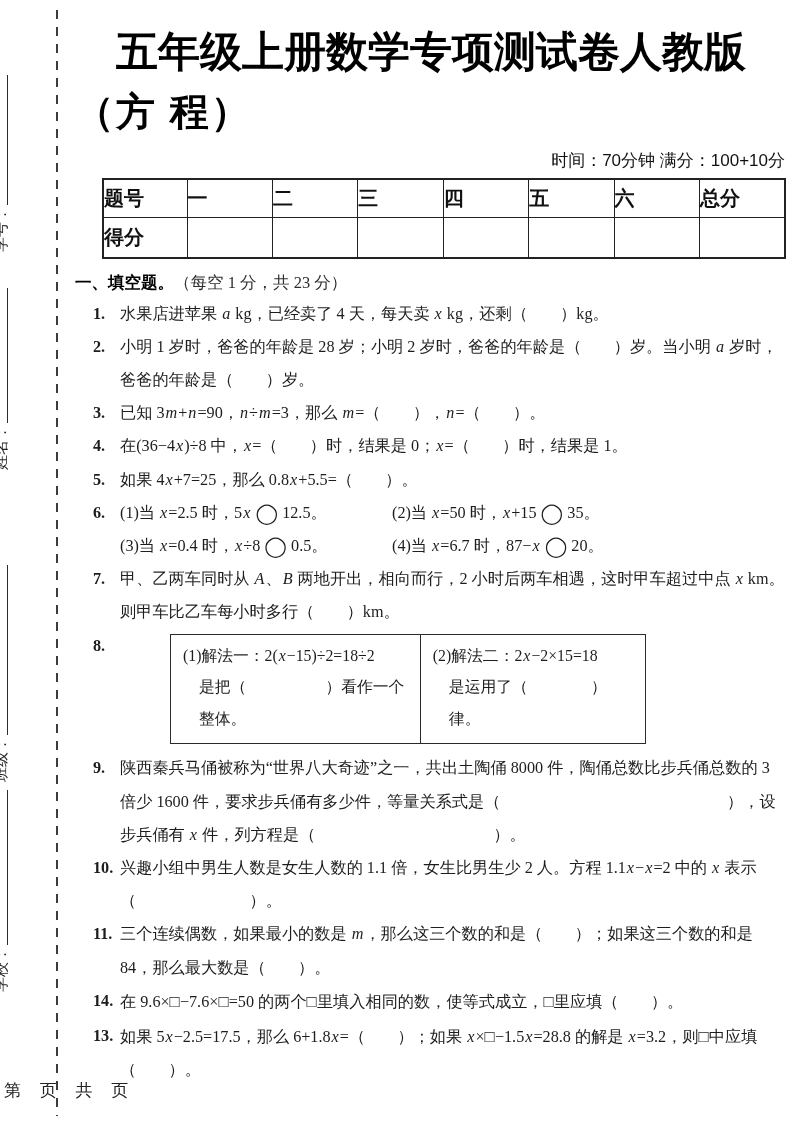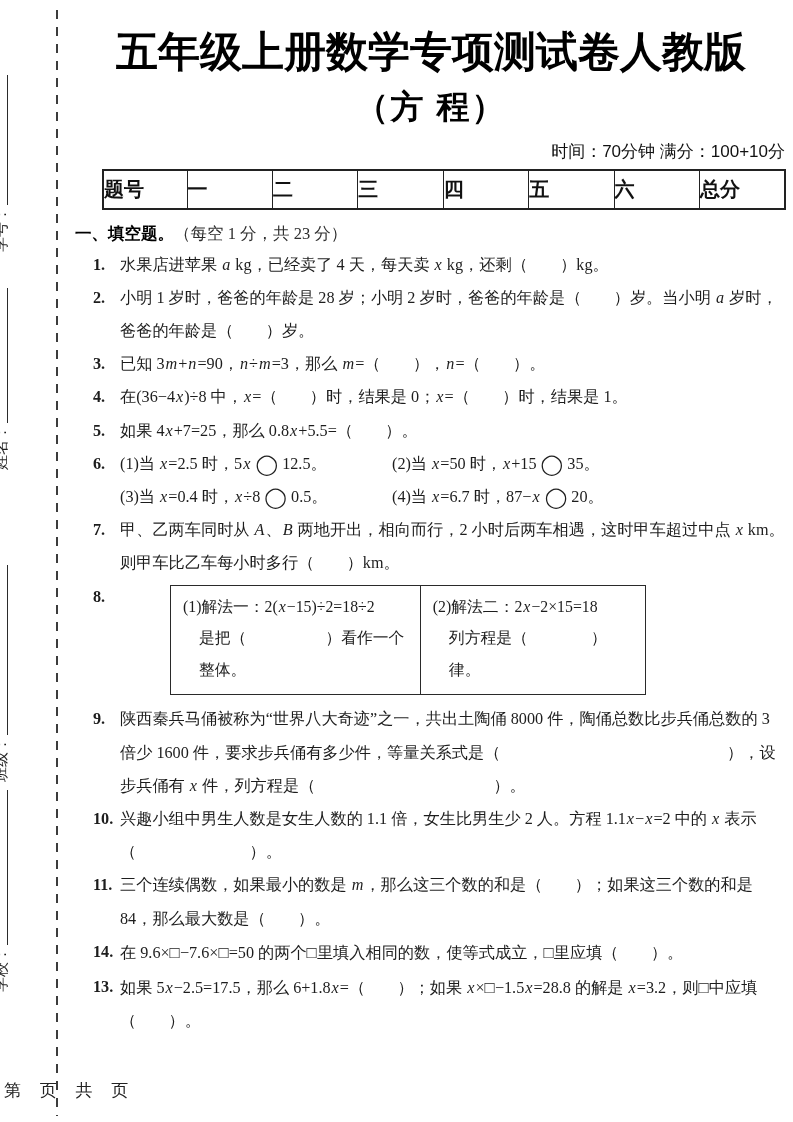--- a/index.html
+++ b/index.html
@@ -21,22 +21,22 @@
   }
   .sidebar-field .fld-label { white-space:nowrap; }
   .sidebar-field .fill-line { flex:1; height:14px; border-bottom:1.6px solid #2b2b2b; margin-left:2px; }
   
   .content { position:absolute; left:75px; top:0; width:712px; }
   .title {
     margin-top:26px; text-align:center; font-family:"Liberation Sans","DejaVu Sans",sans-serif;
     font-size:42px; font-weight:900; color:#000; letter-spacing:0px; line-height:1.25;
   }
   .subtitle {
-    margin-top:6px; text-align:center; font-family:"Liberation Sans","DejaVu Sans",sans-serif;
-    font-size:33px; font-weight:900; color:#000; letter-spacing:2px;
+    margin-top:6px; text-align:left; font-family:"Liberation Sans","DejaVu Sans",sans-serif;
+    font-size:39px; font-weight:900; color:#000; letter-spacing:2px;
   }
   .meta {
     margin-top:10px; text-align:right; padding-right:2px;
     font-family:"Liberation Sans","DejaVu Sans",sans-serif; font-size:17px; color:#111;
   }
   table.score-table {
     margin:6px 0 0 27px; width:684px; border-collapse:collapse; table-layout:fixed;
     border:2px solid #222;
   }
   table.score-table td {
@@ -109,20 +109,30 @@
           <tr class="r1">
         <td class="hd" style="width:84px">题号</td>
         <td class="num">一</td>
         <td class="num">二</td>
         <td class="num">三</td>
         <td class="num">四</td>
         <td class="num">五</td>
         <td class="num">六</td>
         <td class="hd">总分</td>
       </tr>
+      <tr class="r2">
+        <td class="hd">得分</td>
+        <td></td>
+        <td></td>
+        <td></td>
+        <td></td>
+        <td></td>
+        <td></td>
+        <td></td>
+      </tr>
     </tbody>
       </table>
 
     <div class="section-heading">
       <span class="sec-bold">一、填空题。</span><span class="sec-note">（每空 1 分，共 23 分）</span>
     </div>
 
     <div class="questions">
 
       <div class="q">
@@ -170,21 +180,21 @@
       <div class="q">
         <span class="q-num">8.</span>
         <div class="q-text">
           <div class="solution-box">
             <div class="sol-cell">
               <div>(1)解法一：2(<i class="v">x</i>−15)÷2=18÷2</div>
               <div class="sol-indent">是把（　　　　　）看作一个整体。</div>
             </div>
             <div class="sol-cell right">
               <div>(2)解法二：2<i class="v">x</i>−2×15=18</div>
-              <div class="sol-indent">列方程是（　　　　）律。</div>
+              <div class="sol-indent">是运用了（　　　　）律。</div>
             </div>
           </div>
         </div>
       </div>
 
       <div class="q">
         <span class="q-num">9.</span>
         <div class="q-text">陕西秦兵马俑被称为“世界八大奇迹”之一，共出土陶俑 8000 件，陶俑总数比步兵俑总数的 3 倍少 1600 件，要求步兵俑有多少件，等量关系式是（　　　　　　　　　　　　　　），设步兵俑有 <i class="v">x</i> 件，列方程是（　　　　　　　　　　　）。</div>
       </div>
 

